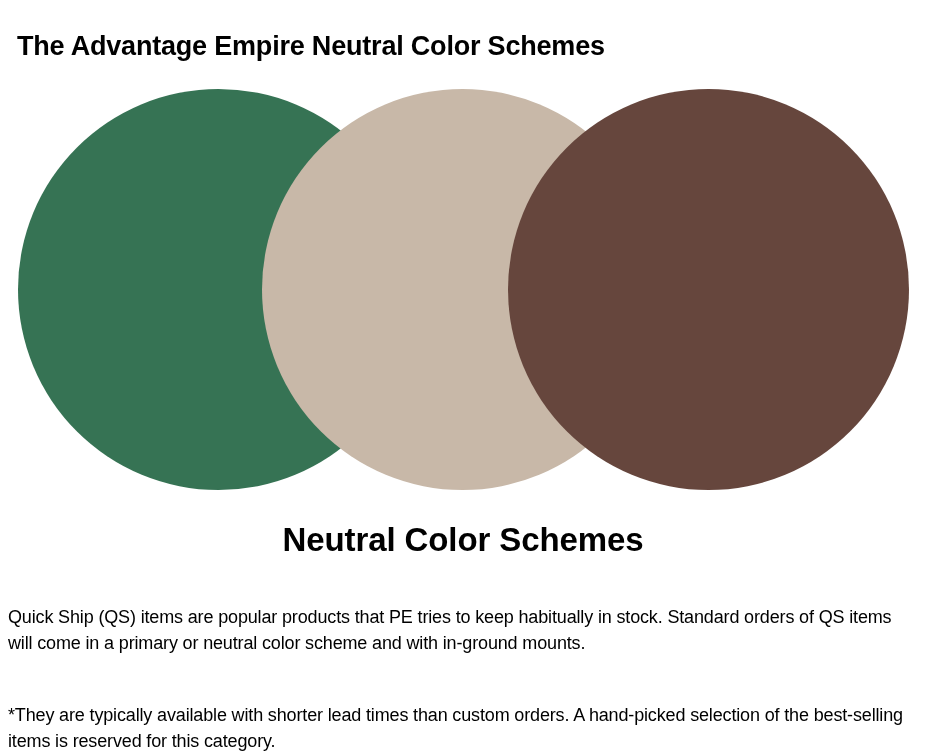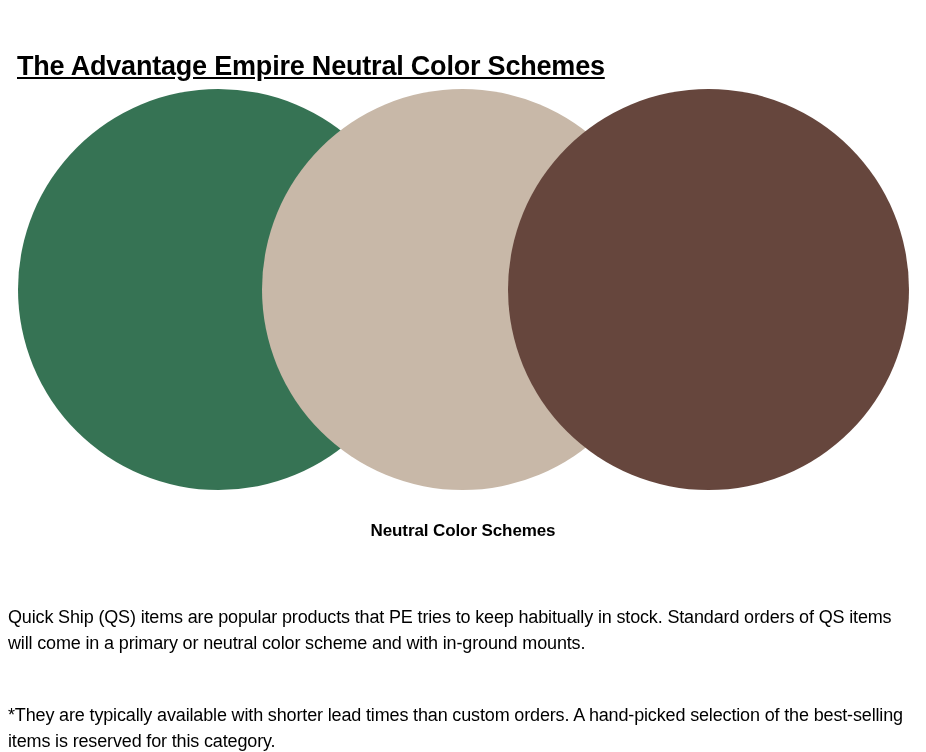--- a/index.html
+++ b/index.html
@@ -22,27 +22,26 @@
     top: 0;
     width: 926px;
     height: 752px;
     background: #ffffff;
   }
 
   
   .page-title {
     position: absolute;
     left: 17px;
-    top: 34px;
+    top: 14px;
     font-size: 27px;
     font-weight: bold;
     letter-spacing: -0.2px;
     line-height: 1.1;
     white-space: nowrap;
-    text-decoration: underline;
   }
 
   
   .swatch-group {
     position: absolute;
     left: 0;
     top: 0;
     width: 926px;
     height: 510px;
   }
@@ -57,21 +56,21 @@
   .swatch-beige  { left: 262px; z-index: 2; }
   .swatch-brown  { left: 508px; z-index: 3; }
 
   
   .swatch-caption {
     position: absolute;
     left: 0;
     top: 521px;
     width: 926px;
     text-align: center;
-    font-size: 17px;
+    font-size: 33px;
     font-weight: bold;
     letter-spacing: -0.1px;
   }
 
   
   .body-copy {
     position: absolute;
     left: 8px;
     width: 900px;
     font-size: 18px;

